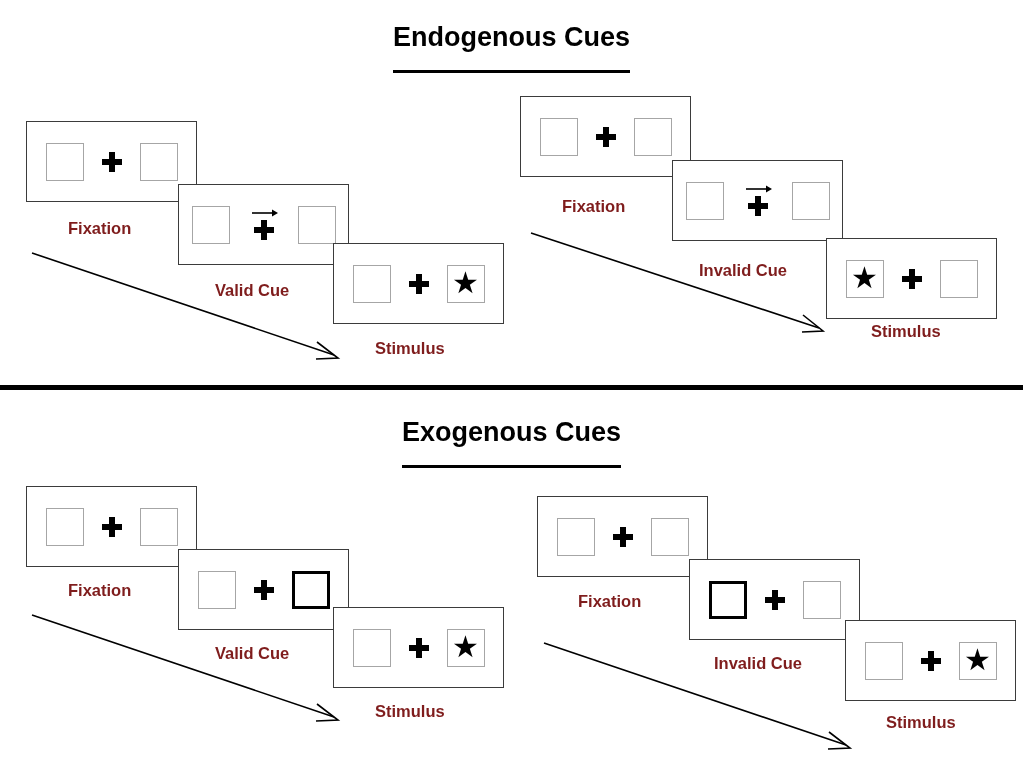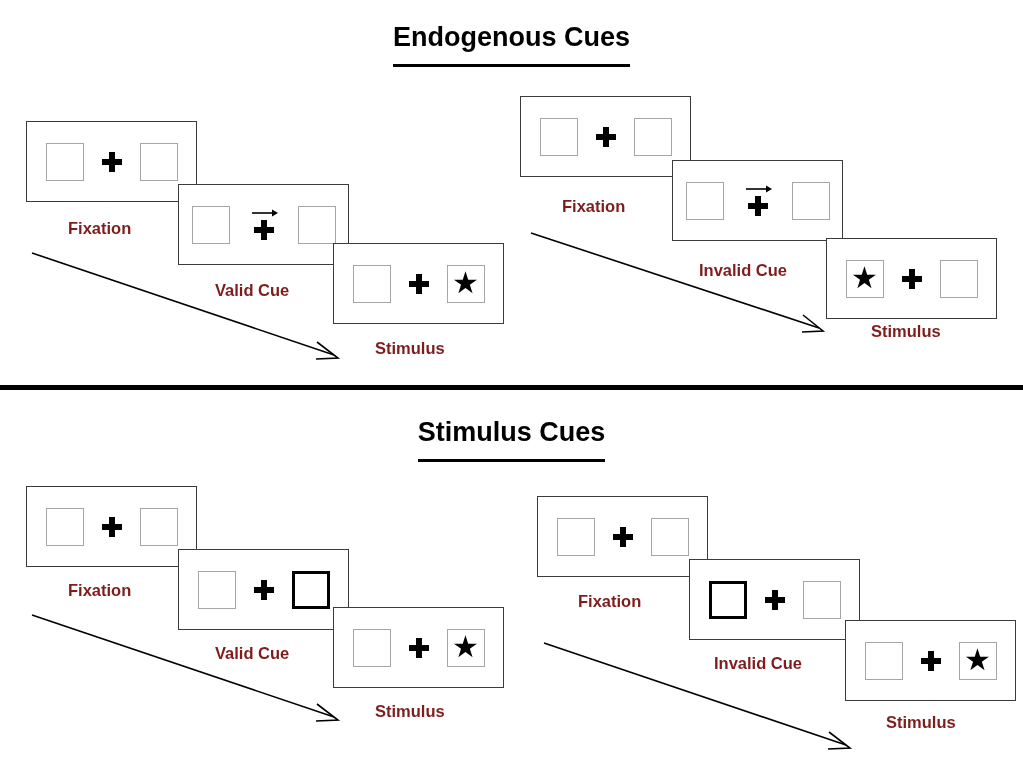--- a/index.html
+++ b/index.html
@@ -22,21 +22,21 @@
     position: absolute;
     width: 100%;
     text-align: center;
     font-size: 27px;
     font-weight: bold;
     letter-spacing: 0px;
     color: #000000;
   }
   .section-title span {
     border-bottom: 3px solid #000000;
-    padding-bottom: 12px;
+    padding-bottom: 18px;
   }
 
   
   .divider {
     position: absolute;
     left: 0;
     width: 1023px;
     height: 5px;
     background: #000000;
   }
@@ -219,21 +219,21 @@
 <div class="caption" style="left:871px; top:322px;">Stimulus</div>
 
 <svg class="time-arrow" style="left:527px; top:228px; width:306px; height:110px;" viewBox="0 0 306 110" xmlns="http://www.w3.org/2000/svg">
   <line x1="4" y1="5" x2="292" y2="100" stroke="#000000" stroke-width="1.6"></line>
   <polyline points="276,87 296,103 275,104" fill="none" stroke="#000000" stroke-width="1.6"></polyline>
 </svg>
 
 <div class="divider" style="top:385px;"></div>
 
 <div class="section-title" style="top:417px;">
-  <span>Stimulus Cues</span>
+  <span>Exogenous Cues</span>
 </div>
 
 <div class="frame" style="left:26px; top:486px; width:171px; height:81px;">
   <div class="frame-inner">
     <div class="sq"></div>
     <div class="plus"></div>
     <div class="sq"></div>
   </div>
 </div>
 <div class="caption" style="left:68px; top:581px;">Fixation</div>

